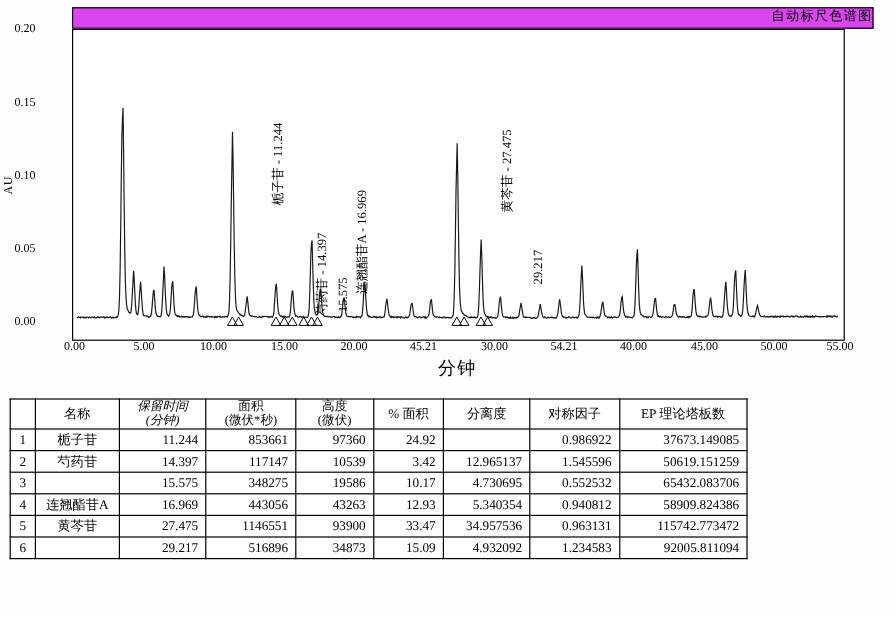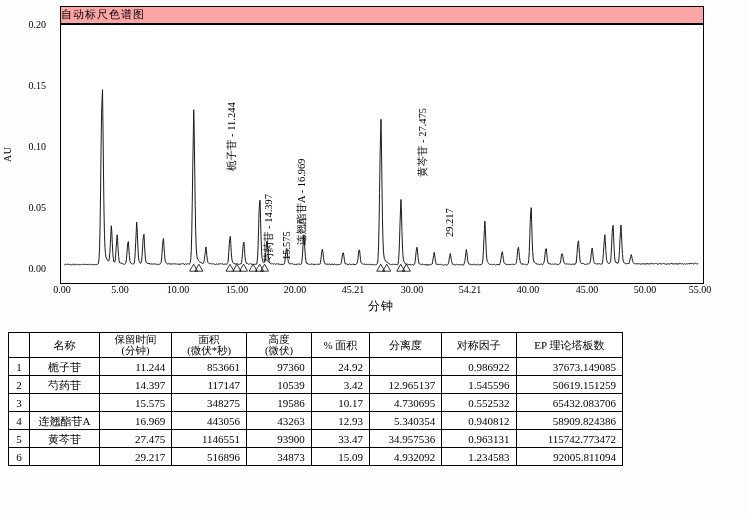--- a/index.html
+++ b/index.html
@@ -29,46 +29,46 @@
     width: 731px;
     height: 310px;
   }
   #chart-title-bar {
     position: absolute;
     left: 52px;
     top: 0px;
     width: 642px;
     height: 16px;
     border: 1px solid #000;
-    background: #fca5a5;
+    background: #d946ef;
     font-size: 11px;
-    text-align: left;
+    text-align: right;
     line-height: 15px;
     letter-spacing: 1px;
+    padding-left: 24px;
   }
   #plot-frame {
     position: absolute;
     left: 52px;
     top: 18px;
     width: 642px;
     height: 258px;
     border: 1px solid #000;
     background: #ffffff;
     overflow: hidden;
   }
   #plot-svg {
     position: absolute;
     left: 0;
     top: 0;
   }
   .ytick {
     position: absolute;
-    right: 12px;
+    right: 0;
     width: 46px;
-    text-align: right;
     font-size: 10px;
     line-height: 10px;
   }
   #ylabels {
     position: absolute;
     left: 0px;
     top: 18px;
     width: 50px;
     height: 258px;
   }
@@ -95,21 +95,21 @@
     line-height: 12px;
     transform: translateX(-50%);
     white-space: nowrap;
   }
   #xaxis-title {
     position: absolute;
     left: 52px;
     top: 292px;
     width: 642px;
     text-align: center;
-    font-size: 12px;
+    font-size: 15px;
     letter-spacing: 1px;
   }
   .peak-label {
     position: absolute;
     font-size: 10.5px;
     white-space: nowrap;
     transform-origin: left bottom;
     transform: rotate(-90deg);
     letter-spacing: 0px;
   }
@@ -150,21 +150,21 @@
     text-align: right;
     padding-right: 6px;
   }
   #results-table td.idx {
     width: 18px;
   }
   #results-table td.name {
     text-align: center;
   }
   .col-name { width: 86px; }
-  .col-rt { width: 80px; }
+  .col-rt { width: 80px; font-style: italic; }
   .col-area { width: 80px; }
   .col-height { width: 70px; }
   .col-pctarea { width: 62px; }
   .col-res { width: 72px; }
   .col-sym { width: 78px; }
   .col-plates { width: 112px; }
 </style>
 </head>
 <body>
 

